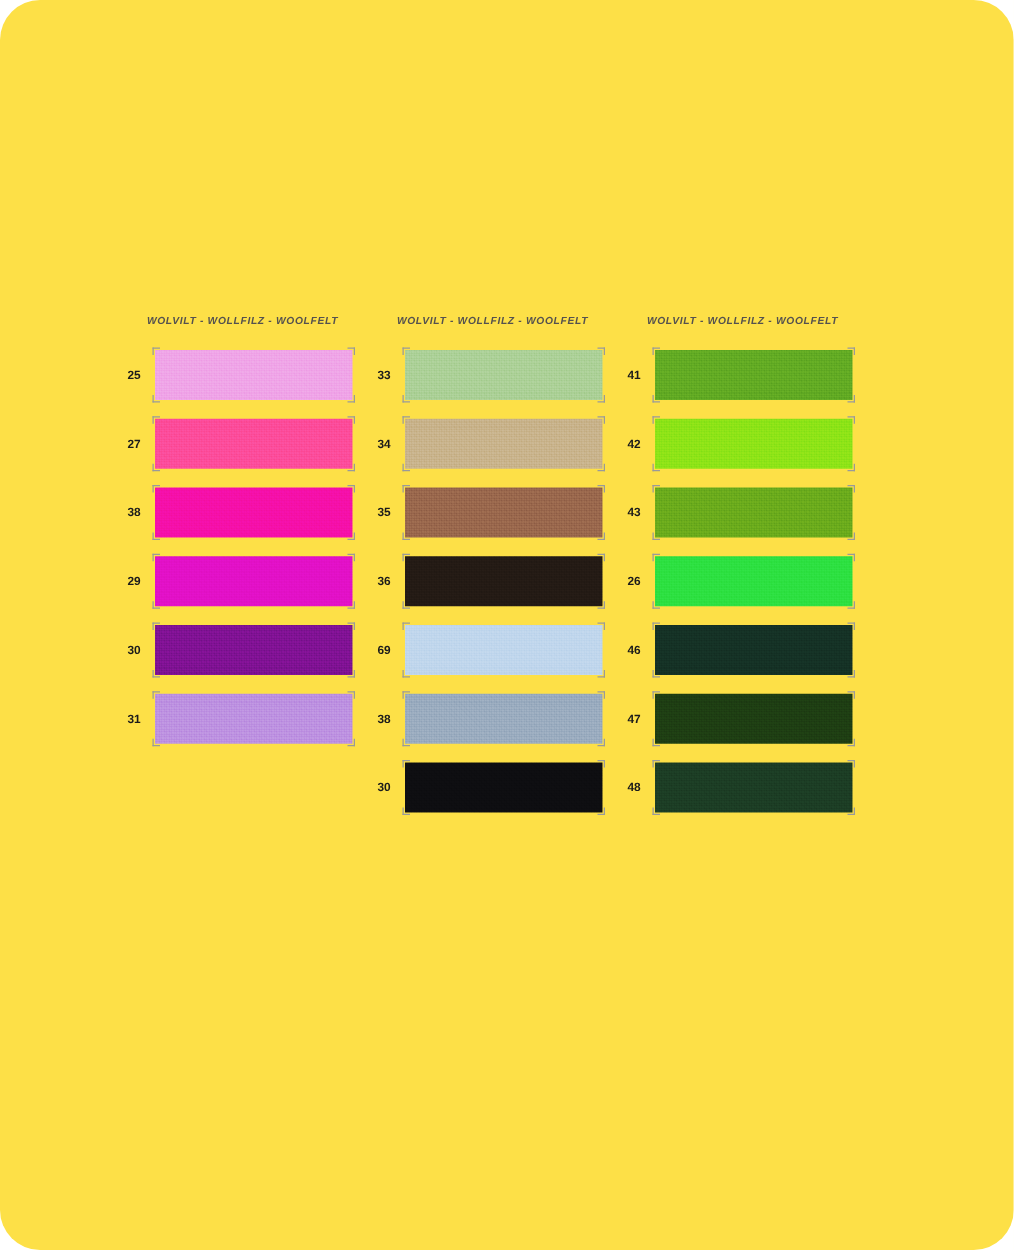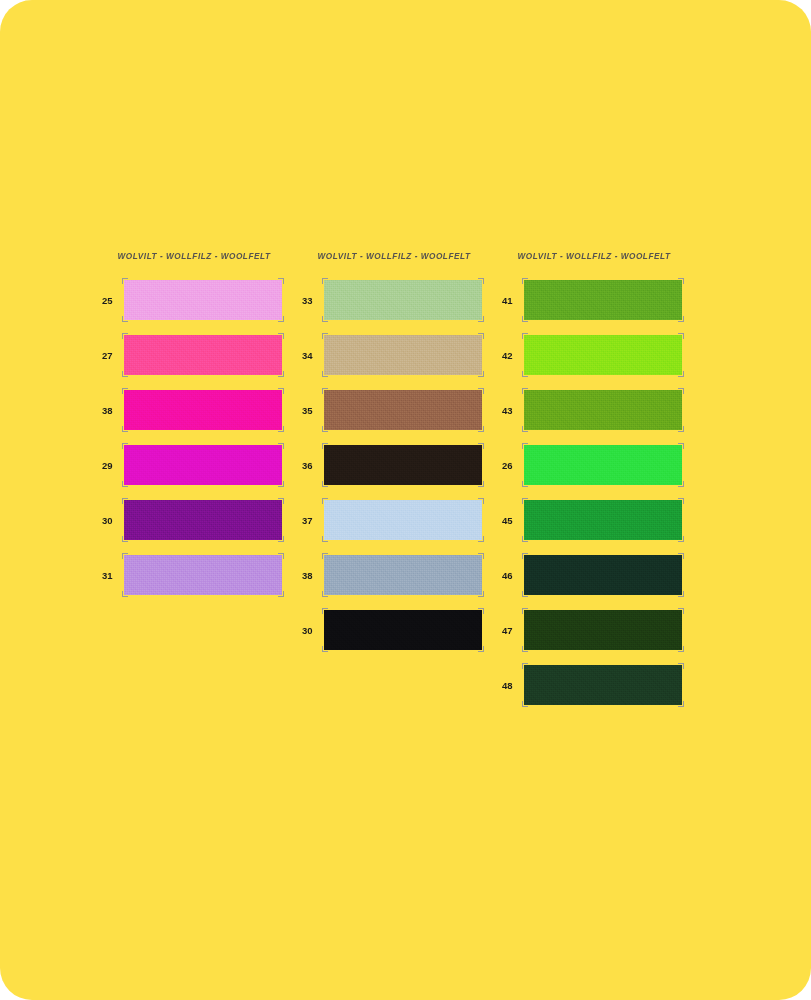--- a/index.html
+++ b/index.html
@@ -247,21 +247,21 @@
           <div class="swatch-wrap">
             <div class="swatch" style="background-color: rgb(35, 26, 20);"></div>
             <span class="corner tl"></span>
             <span class="corner tr"></span>
             <span class="corner bl"></span>
             <span class="corner br"></span>
           </div>
         </div>
 
         <div class="swatch-row">
-          <div class="swatch-number">37</div>
+          <div class="swatch-number">69</div>
           <div class="swatch-wrap">
             <div class="swatch" style="background-color: rgb(190, 213, 236);"></div>
             <span class="corner tl"></span>
             <span class="corner tr"></span>
             <span class="corner bl"></span>
             <span class="corner br"></span>
           </div>
         </div>
 
         <div class="swatch-row">
@@ -328,30 +328,20 @@
           <div class="swatch-number">26</div>
           <div class="swatch-wrap">
             <div class="swatch" style="background-color: rgb(44, 224, 64);"></div>
             <span class="corner tl"></span>
             <span class="corner tr"></span>
             <span class="corner bl"></span>
             <span class="corner br"></span>
           </div>
         </div>
 
-        <div class="swatch-row">
-          <div class="swatch-number">45</div>
-          <div class="swatch-wrap">
-            <div class="swatch" style="background-color: rgb(26, 156, 51);"></div>
-            <span class="corner tl"></span>
-            <span class="corner tr"></span>
-            <span class="corner bl"></span>
-            <span class="corner br"></span>
-          </div>
-        </div>
 
         <div class="swatch-row">
           <div class="swatch-number">46</div>
           <div class="swatch-wrap">
             <div class="swatch" style="background-color: rgb(20, 48, 36);"></div>
             <span class="corner tl"></span>
             <span class="corner tr"></span>
             <span class="corner bl"></span>
             <span class="corner br"></span>
           </div>

